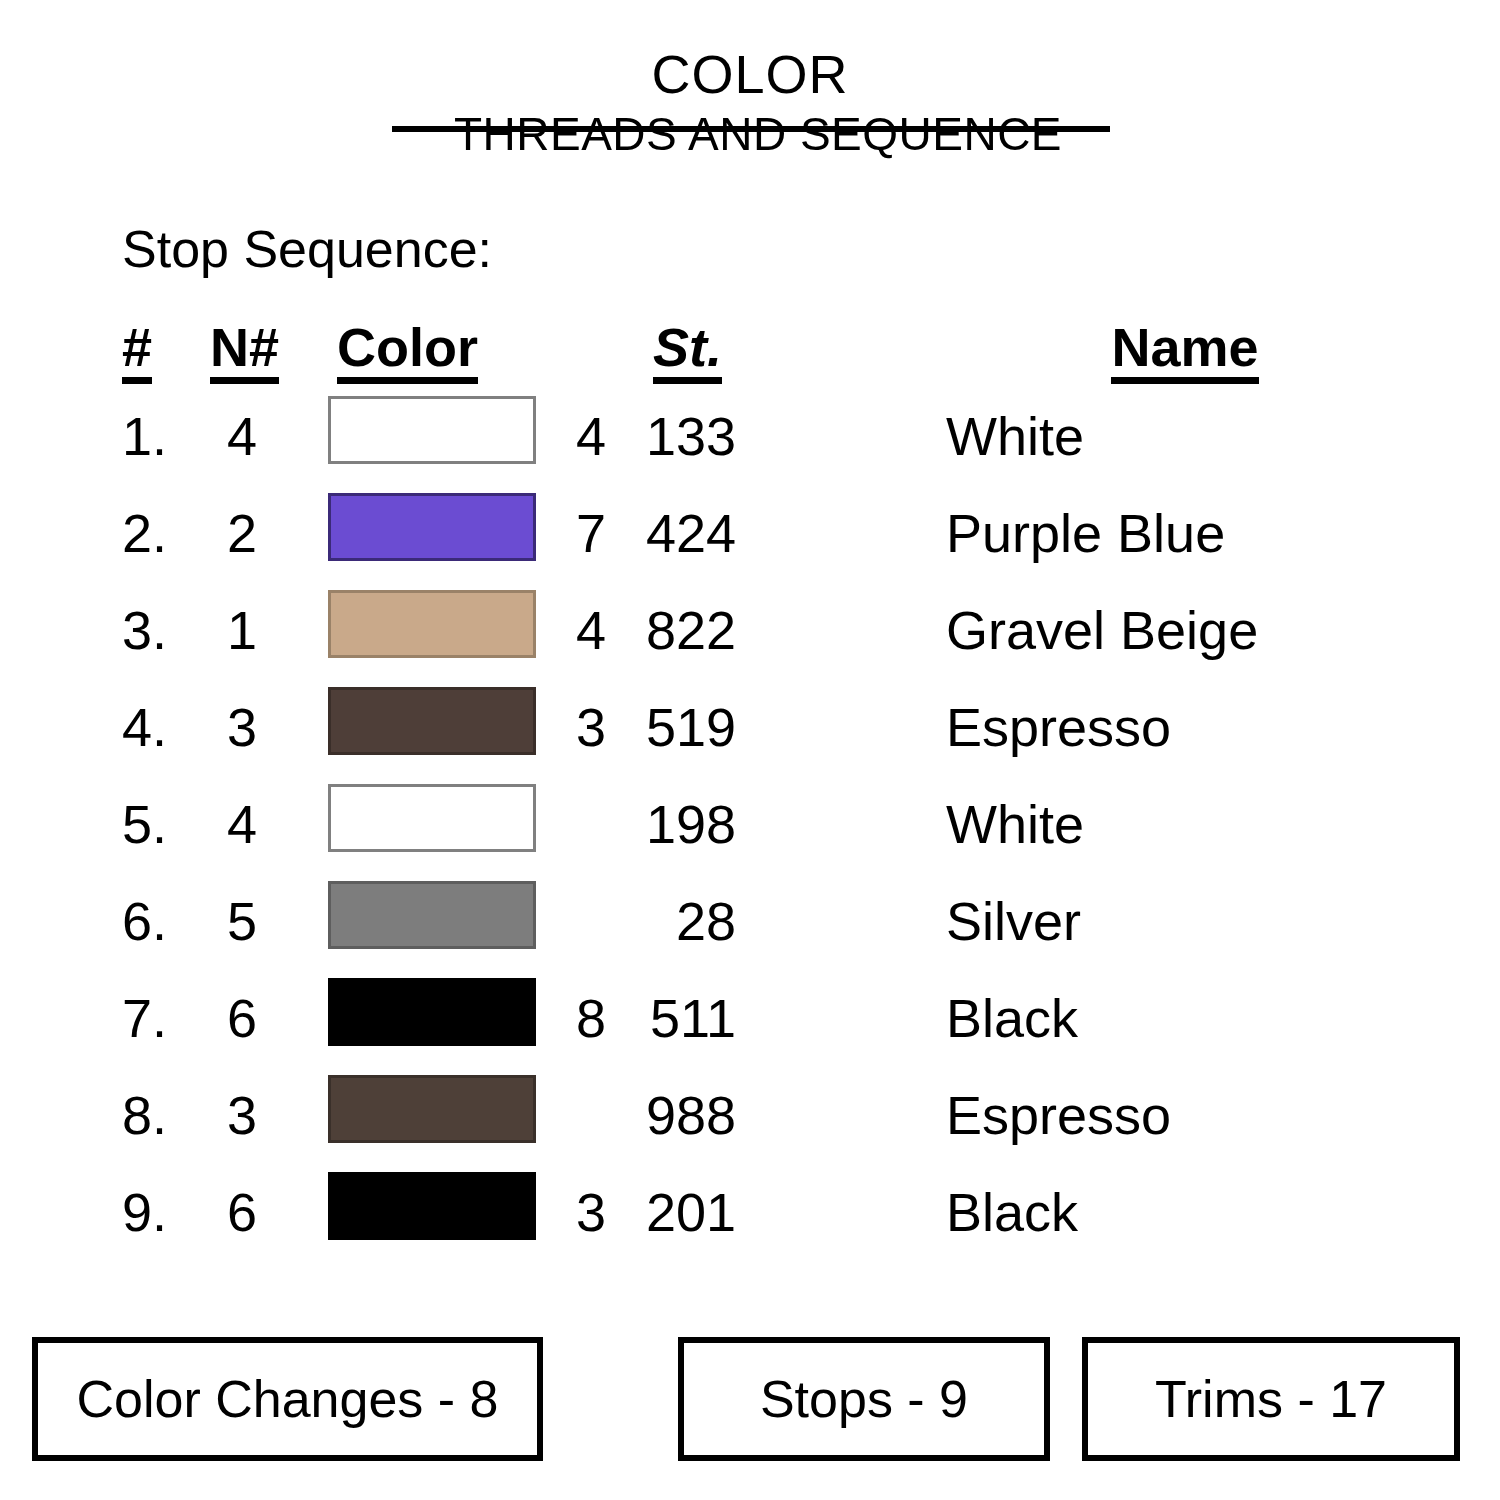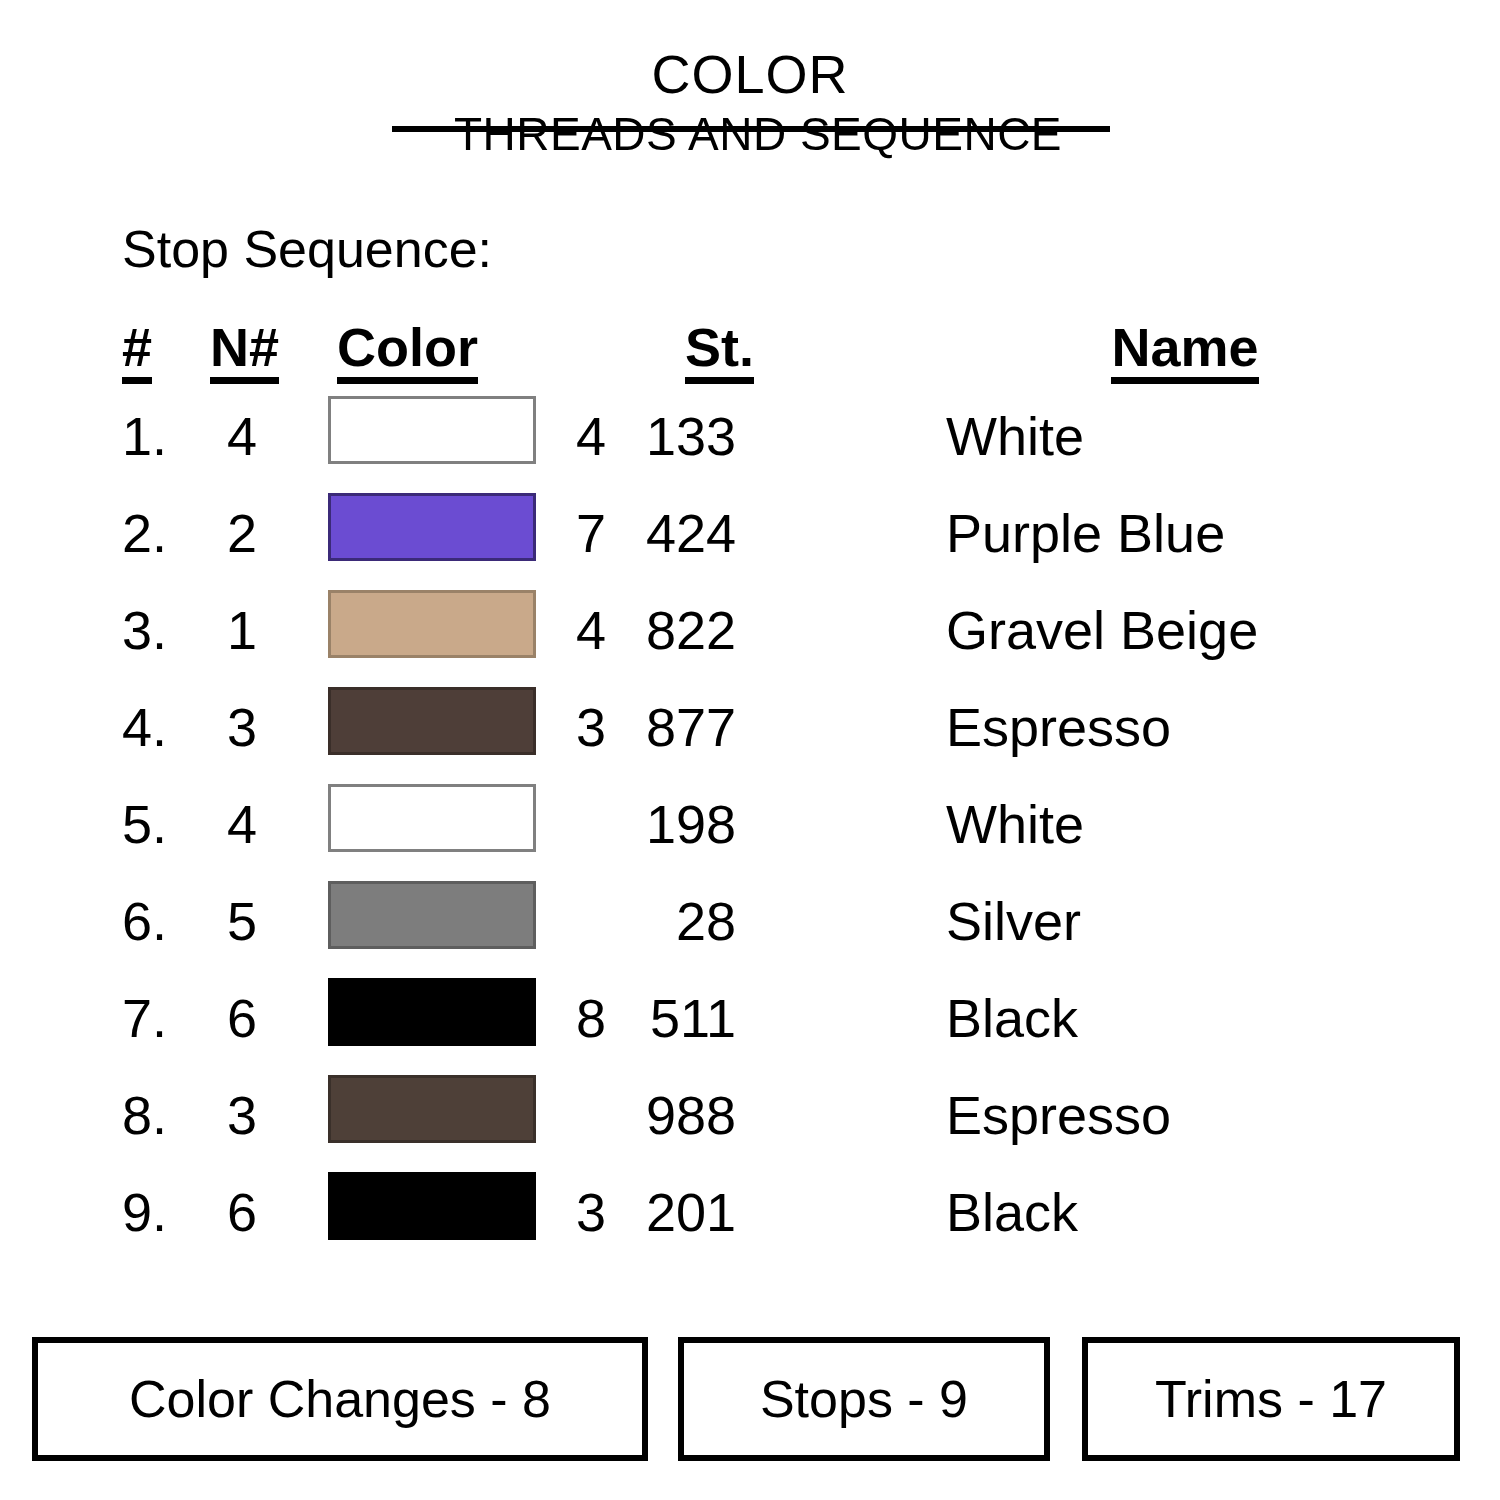--- a/index.html
+++ b/index.html
@@ -122,21 +122,21 @@
   .header-row .c-code,
   .header-row .c-name {
     font-size: 54px;
     font-weight: 700;
     line-height: 58px;
     top: 0;
   }
   .header-row .c-num    { left: 122px; width: 60px; text-align: left; }
   .header-row .c-nnum   { left: 210px; width: 100px; text-align: left; }
   .header-row .c-swatchcell { left: 337px; width: 260px; text-align: left; }
-  .header-row .c-st     { left: 572px; width: 182px; text-align: right; }
+  .header-row .c-st     { left: 540px; width: 182px; text-align: right; font-style: italic; }
   .header-row .c-code   { left: 760px; width: 200px; text-align: left; }
   .header-row .c-name   { left: 985px; width: 400px; text-align: center; }
 
   .hdr {
     display: inline-block;
     border-bottom: 7px solid #000000;
     padding-bottom: 1px;
   }
 
   
@@ -175,21 +175,21 @@
     height: 124px;
     border: 6px solid #000000;
     background: #ffffff;
     display: flex;
     align-items: center;
     justify-content: center;
     font-size: 52px;
     font-weight: 400;
     white-space: nowrap;
   }
-  .sum-box.b1 { left: 32px;   width: 616px; }
+  .sum-box.b1 { left: 32px;   width: 511px; }
   .sum-box.b2 { left: 678px;  width: 372px; }
   .sum-box.b3 { left: 1082px; width: 378px; }
 </style>
 </head>
 <body>
 
 <div id="page">
 
   <div class="title-block">
     <div class="title-main">COLOR</div>
@@ -240,21 +240,21 @@
           <div class="c-code">822</div>
           <div class="c-name">Gravel Beige</div>
         </div>
         <div class="row data-row">
           <div class="c-num">4.</div>
           <div class="c-nnum">3</div>
           <div class="c-swatchcell">
             <div class="swatch" style="background: rgb(78, 62, 56); border-color: rgb(58, 46, 41);"></div>
           </div>
           <div class="c-st">3</div>
-          <div class="c-code">877</div>
+          <div class="c-code">519</div>
           <div class="c-name">Espresso</div>
         </div>
         <div class="row data-row">
           <div class="c-num">5.</div>
           <div class="c-nnum">4</div>
           <div class="c-swatchcell">
             <div class="swatch" style="background: rgb(255, 255, 255); border-color: rgb(128, 128, 128);"></div>
           </div>
           <div class="c-st"></div>
           <div class="c-code">198</div>

